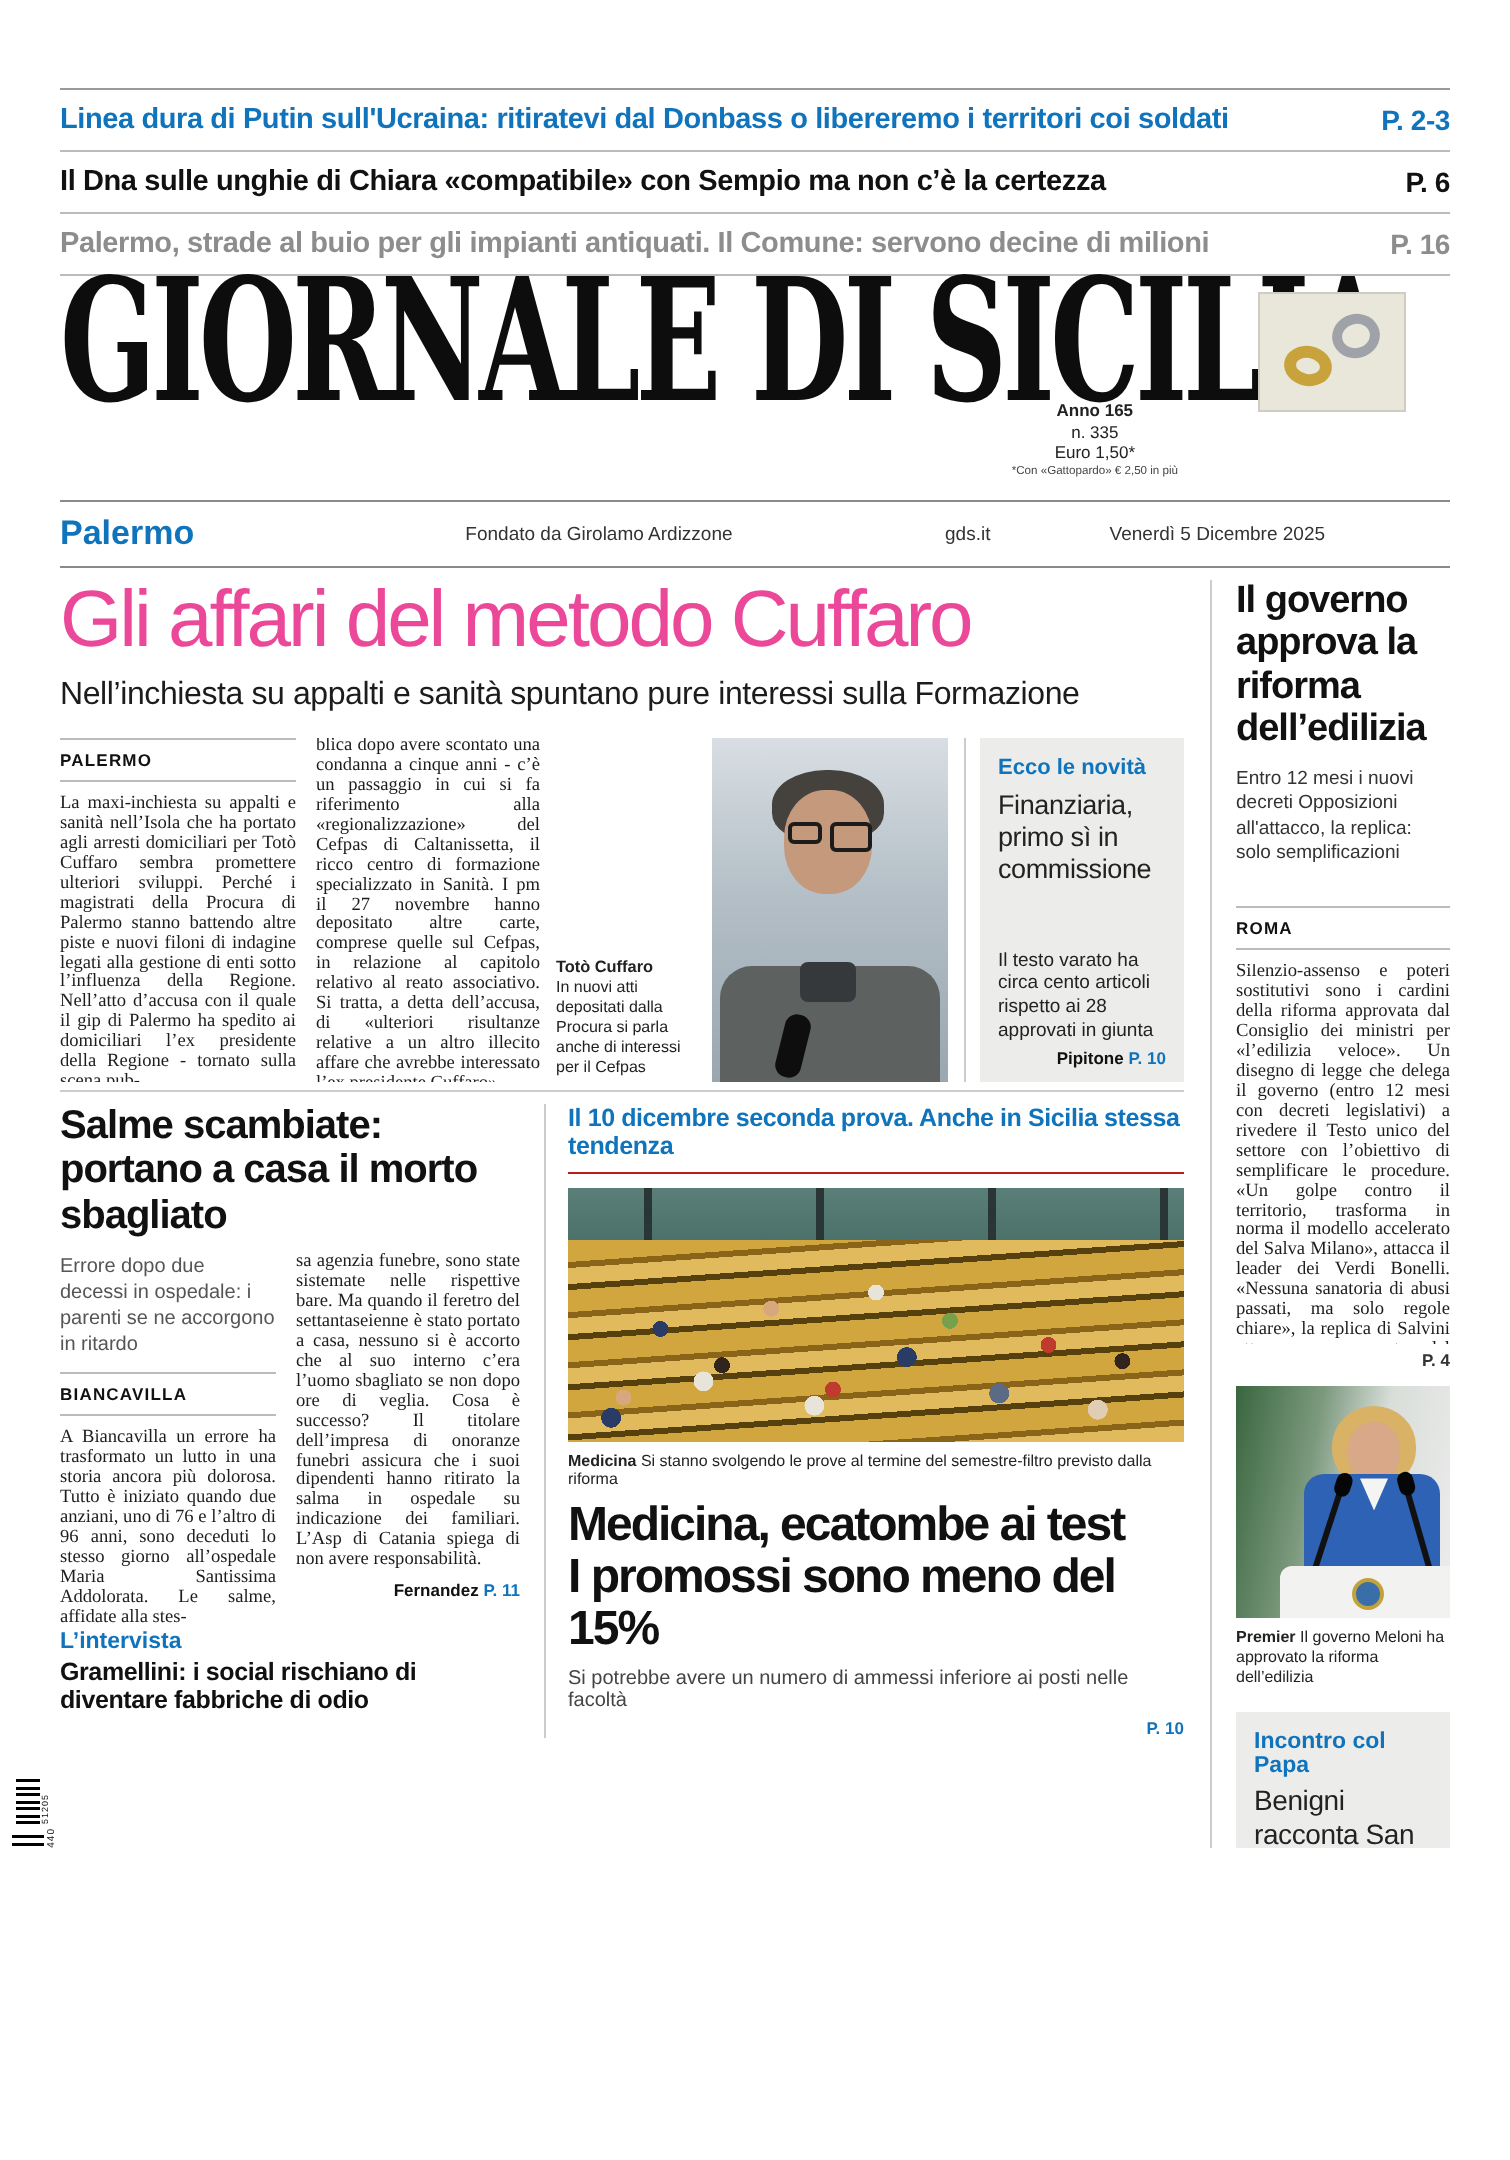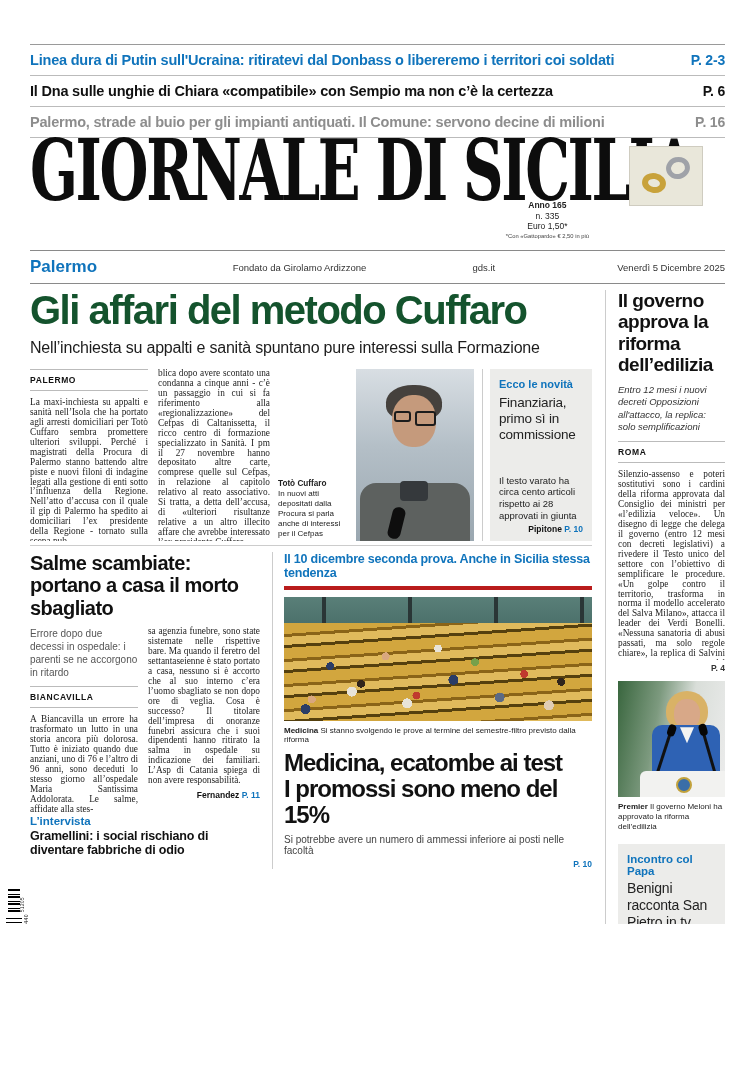--- a/index.html
+++ b/index.html
@@ -28,28 +28,28 @@
   .thumb .tr2 { position:absolute; left:12px; top:26px; width:24px; height:20px; border:6px solid #c8a23b; border-radius:50%; transform:rotate(10deg); }
   .issue { position:absolute; right:136px; top:62px; text-align:center; font-size:8.5px; line-height:1.25; color:#222; }
   .issue .anno { font-weight:bold; }
   .issue .note { font-size:5.8px; color:#444; margin-top:1px; }
 
   
   .dateline { display:flex; align-items:center; height:34px; border-top:1px solid #8a8a8a; border-bottom:1px solid #8a8a8a; }
   .dateline .edition { color:var(--accent-blue,#1074bc); font-weight:bold; font-size:17px; flex:1.1; }
   .dateline .mid { font-size:9.5px; color:#333; flex:1.6; text-align:center; }
   .dateline .site { font-size:9.5px; color:#333; flex:1; text-align:center; }
-  .dateline .date { font-size:9.5px; color:#333; flex:1.2; text-align:right; }
+  .dateline .date { font-size:9.5px; color:#333; flex:1.2; }
 
   
   .mainflex { display:flex; margin-top:6px; }
   .left-main { width:562px; flex:none; }
   .right-col { flex:1; border-left:1px solid #ccc; margin-left:13px; padding-left:12px; }
 
-  .lead-headline { font-size:40px; font-weight:bold; letter-spacing:-1.5px; line-height:1.0; color:#14532d; }
+  .lead-headline { font-size:40px; font-weight:normal; letter-spacing:-1.5px; line-height:1.0; color:#ec4899; }
   .lead-deck { font-size:16px; font-weight:400; color:#1c1c1c; margin:9px 0 12px; letter-spacing:-0.2px; }
 
   .kicker { font-size:8.5px; font-weight:bold; letter-spacing:0.6px; color:#111;
             border-top:1px solid #bbb; border-bottom:1px solid #bbb; padding:5px 0; margin-bottom:7px; }
   .serif { font-family:"Liberation Serif", serif; font-size:9.3px; line-height:1.07; text-align:justify; color:#1d1d1d; }
   .byline { font-size:8.5px; text-align:right; margin-top:4px; }
   .byline b { color:#111; }
   .byline .pref { color:var(--accent-blue,#1074bc); font-weight:bold; }
 
   .story-row { display:flex; height:172px; overflow:hidden; }
@@ -87,21 +87,21 @@
   .salme-deck { font-size:10px; line-height:1.3; color:#555; margin-bottom:7px; }
   .intervista { margin-top:auto; }
   .int-kicker { color:var(--accent-blue,#1074bc); font-weight:bold; font-size:11.5px; }
   .int-title { font-size:12.5px; font-weight:bold; line-height:1.18; letter-spacing:-0.2px; margin:2px 0 16px; color:#111; }
   .int-row { display:flex; }
   .int-body { flex:1; }
   .int-photo { width:62px; height:62px; flex:none; margin-left:8px; position:relative; overflow:hidden;
                background:linear-gradient(120deg,#2c4da0 10%,#8c3040 65%,#c8b6a0 100%); }
 
   .medicina { flex:1; border-left:1px solid #ccc; margin-left:12px; padding-left:11px; display:flex; flex-direction:column; }
-  .med-kicker { color:var(--accent-blue,#1074bc); font-weight:bold; font-size:12.5px; letter-spacing:-0.2px; padding-bottom:6px; border-bottom:4px solid #b91c1c; }
+  .med-kicker { color:var(--accent-blue,#1074bc); font-weight:bold; font-size:12.5px; letter-spacing:-0.2px; padding-bottom:6px; border-bottom:1px solid #b91c1c; }
   .med-photo { margin-top:7px; height:156px; position:relative; overflow:hidden; }
   .med-wall { position:absolute; left:0; top:0; right:0; height:30px;
       background:repeating-linear-gradient(90deg, transparent 0 38px, #2a3636 38px 42px, transparent 42px 86px),
                  linear-gradient(#597f78,#4a6f69); }
   .med-desks { position:absolute; left:0; top:26px; right:0; bottom:0;
       background-image:
         radial-gradient(circle 5px at 7% 88%, #2a3c66 98%, transparent),
         radial-gradient(circle 4px at 9% 78%, #d9a77e 98%, transparent),
         radial-gradient(circle 5px at 22% 70%, #e8e4da 98%, transparent),
         radial-gradient(circle 4px at 25% 62%, #30241c 98%, transparent),
@@ -117,21 +117,21 @@
         radial-gradient(circle 4px at 50% 26%, #e8e4da 98%, transparent),
         radial-gradient(circle 4px at 15% 44%, #2a3c66 98%, transparent),
         repeating-linear-gradient(176deg, #d2a63e 0 11px, #8a6418 11px 14px, #e0ba5c 14px 22px, #55400e 22px 25px); }
   .med-caption { font-size:8px; color:#222; margin-top:5px; }
   .med-headline { font-size:24px; font-weight:bold; letter-spacing:-1px; line-height:1.08; color:#111; margin-top:6px; }
   .med-deck { font-size:10px; color:#444; margin-top:6px; }
   .med-page { text-align:right; font-size:8.5px; font-weight:bold; color:var(--accent-blue,#1074bc); margin-top:3px; }
 
   
   .gov-headline { font-size:19px; font-weight:bold; letter-spacing:-0.5px; line-height:1.13; color:#111; }
-  .gov-deck { font-size:9.5px; line-height:1.3; color:#333; margin:8px 0 8px;font-style:italic; }
+  .gov-deck { font-size:9.5px; line-height:1.3; color:#333; margin:8px 0 20px; }
   .gov-body { max-height:190px; overflow:hidden; }
   .gov-page { text-align:right; font-size:8.5px; font-weight:bold; color:#333; margin-top:3px; }
   .gov-photo { margin-top:8px; height:116px; position:relative; overflow:hidden;
       background:linear-gradient(100deg,#39663e 0%,#7d9a7f 35%,#d9ded9 62%,#ececec 100%); }
   .m-hair { position:absolute; left:48px; top:10px; width:42px; height:40px; background:#d9b266; border-radius:50% 50% 45% 45%; }
   .m-face { position:absolute; left:56px; top:18px; width:26px; height:30px; background:#d8a888; border-radius:46%; }
   .m-body { position:absolute; left:34px; top:44px; width:68px; height:48px; background:#2e62b4; border-radius:10px 10px 0 0; }
   .m-shirt { position:absolute; left:62px; top:46px; width:14px; height:16px; background:#f4f4f2; clip-path:polygon(0 0,100% 0,50% 100%); }
   .m-podium { position:absolute; left:22px; bottom:0; width:92px; height:26px; background:#f2f2f0; border-radius:6px 6px 0 0; }
   .m-emblem { position:absolute; left:58px; bottom:4px; width:16px; height:16px; border-radius:50%; background:#3a6ea8; border:2px solid #c2a23c; }

